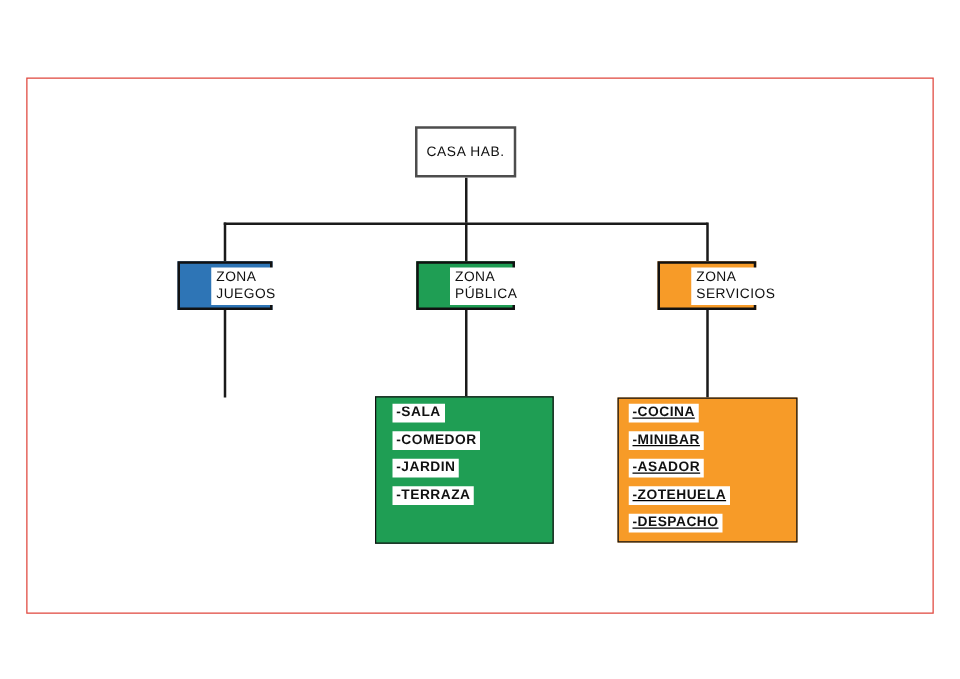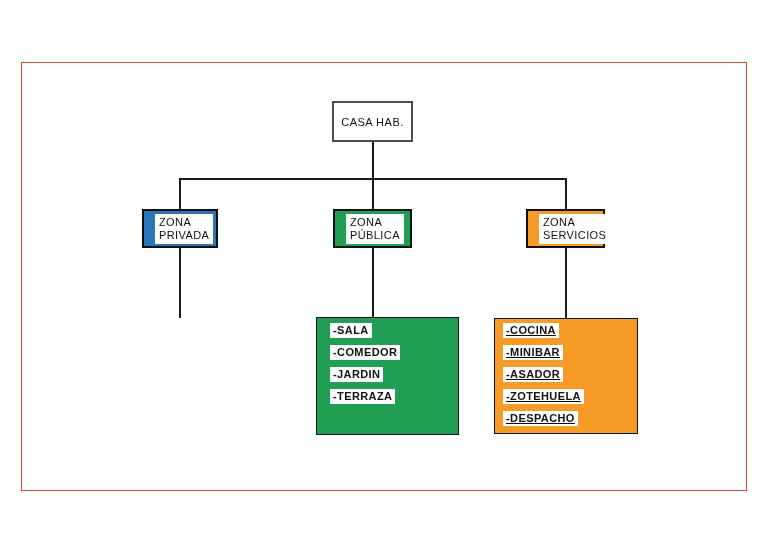--- a/index.html
+++ b/index.html
@@ -24,38 +24,38 @@
     display:flex;align-items:center;justify-content:center;
     font-size:11px;letter-spacing:0.5px;color:#111;
   }
   .zone-box{
     position:absolute;top:209px;height:39px;
     border:2px solid #111;box-sizing:border-box;
     display:flex;align-items:center;
   }
   .zone-label{
     background:#ffffff;
-    margin-left:11px;
+    margin-left:25px;
     padding:2px 4px;
     font-size:11px;line-height:13px;letter-spacing:0.4px;color:#111;
     white-space:nowrap;
   }
   .list-box{
     position:absolute;
     border:1.5px solid #111;box-sizing:border-box;
     display:flex;flex-direction:column;align-items:flex-start;
   }
   .chip{
     background:#ffffff;color:#111;
     font-size:11px;font-weight:700;letter-spacing:0.4px;line-height:13px;
     padding:1px 3px;
     white-space:nowrap;
   }
   .list-privada{left:99px;top:318px;width:147px;height:70px;padding:13px 0 0 17px;gap:12px;}
-  .list-publica{left:316px;top:317px;width:143px;height:118px;padding:5px 0 0 13px;gap:7px;}
+  .list-publica{left:300px;top:317px;width:143px;height:118px;padding:5px 0 0 13px;gap:7px;}
   .list-servicios{left:494px;top:318px;width:144px;height:116px;padding:4px 0 0 8px;gap:7px;text-decoration:underline;}
 </style>
 </head>
 <body>
 
 <div class="canvas">
 
   <div class="frame"></div>
 
   <div class="line v" style="left:372px;top:142px;height:36px"></div>
@@ -67,21 +67,21 @@
   <div class="line v" style="left:372px;top:248px;height:69px"></div>
   <div class="line v" style="left:565px;top:248px;height:70px"></div>
 
   <div class="root-box">
     <span>CASA HAB.</span>
   </div>
 
   <div class="zone-box" style="left: 142px; width: 76px; background-color: rgb(46, 117, 182);">
     <div class="zone-label">
       <div>ZONA</div>
-      <div>PRIVADA</div>
+      <div>JUEGOS</div>
     </div>
   </div>
 
   <div class="zone-box" style="left: 333px; width: 79px; background-color: rgb(31, 158, 84);">
     <div class="zone-label">
       <div>ZONA</div>
       <div>PÚBLICA</div>
     </div>
   </div>
 

